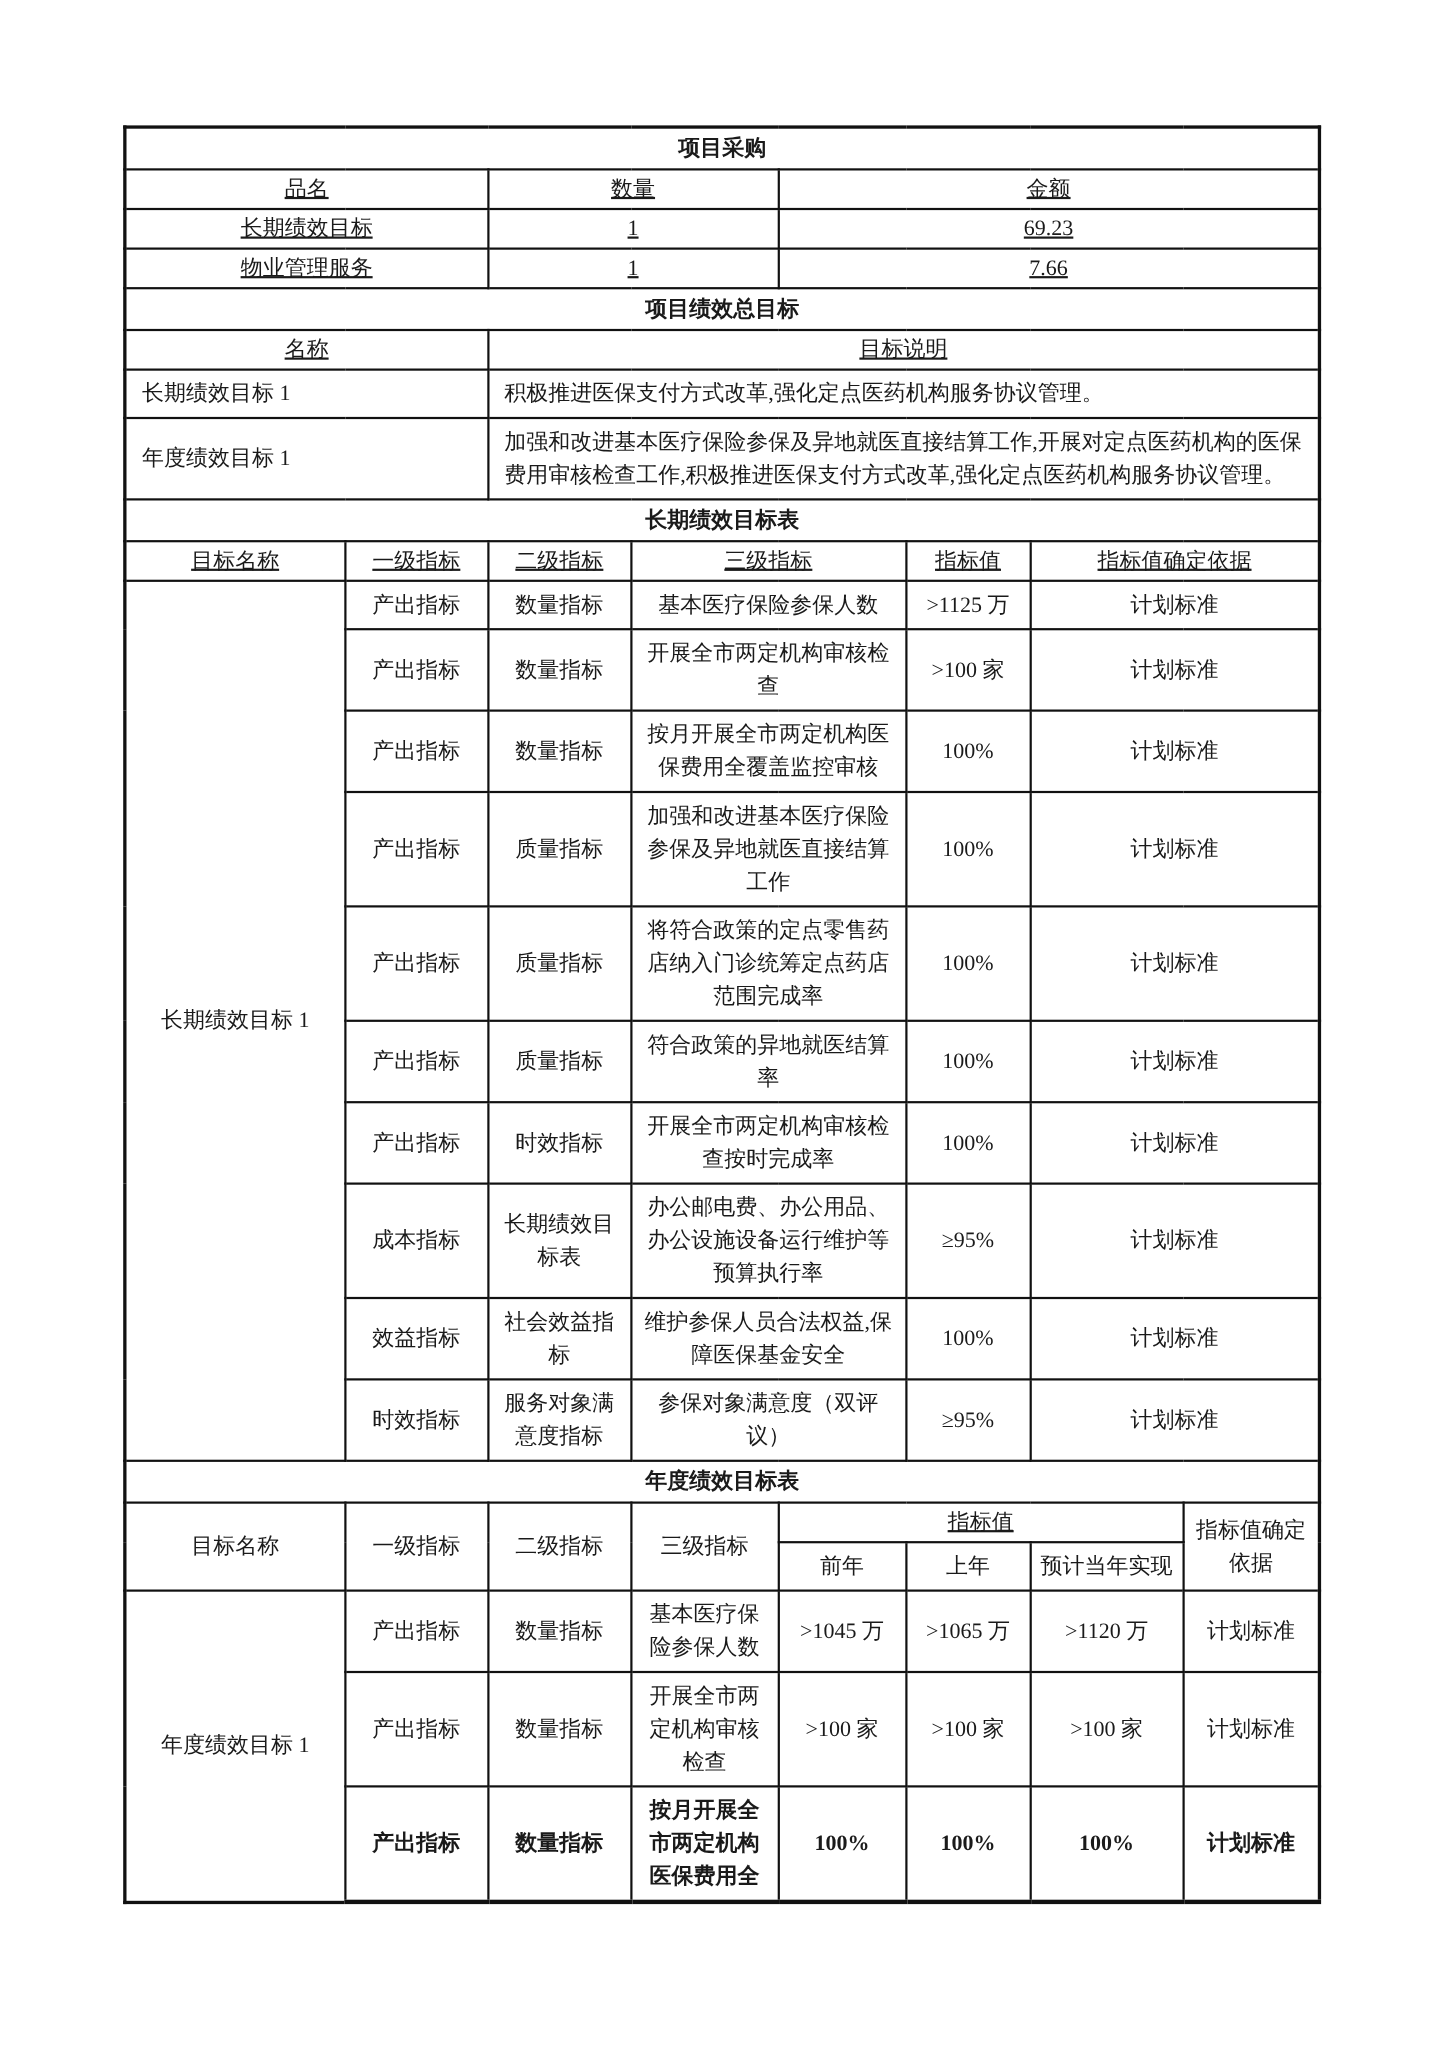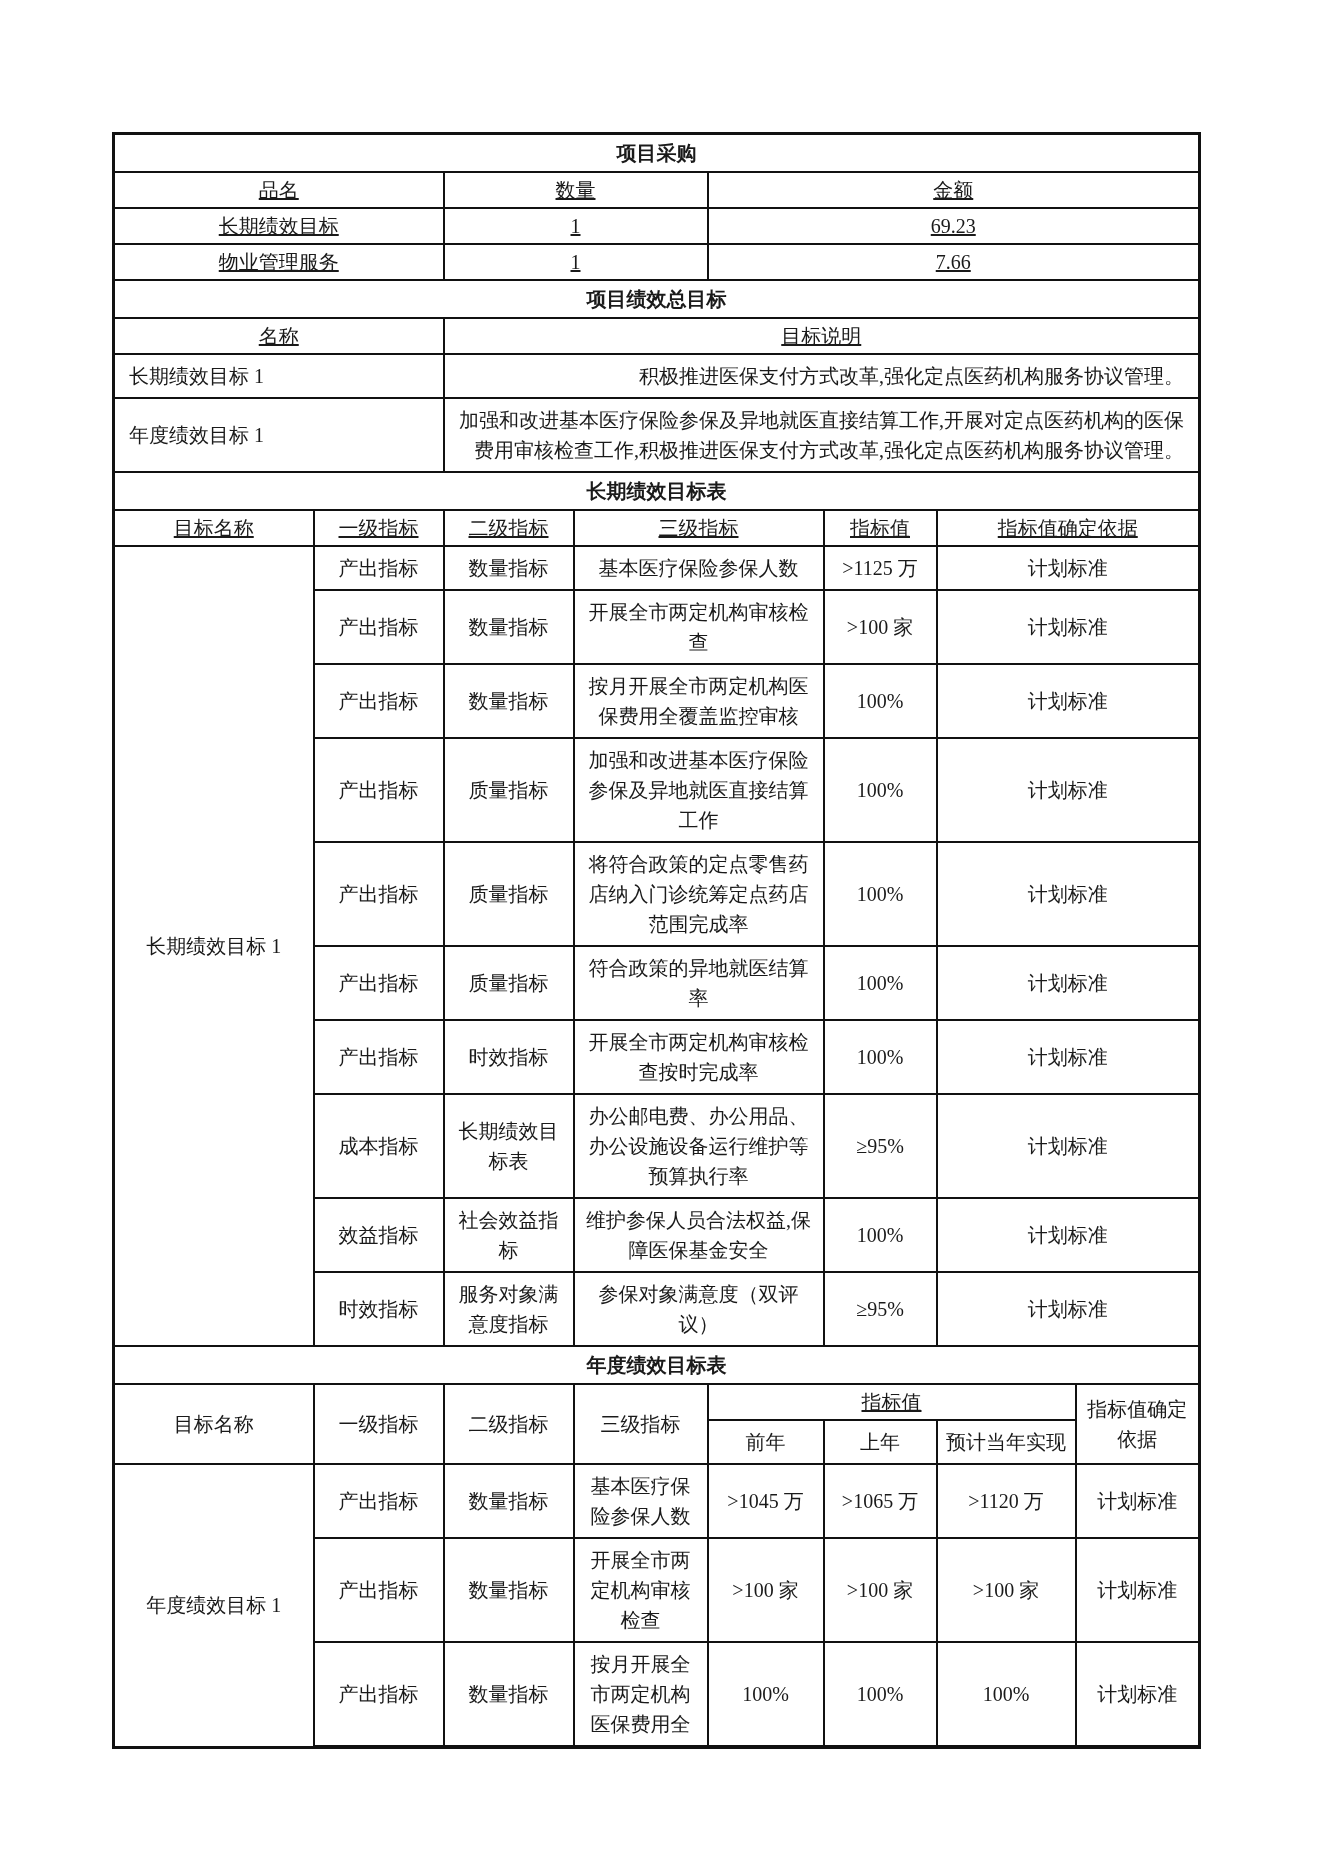--- a/index.html
+++ b/index.html
@@ -2,36 +2,36 @@
 <html><head>
 <meta charset="utf-8">
 <style>
   html,body{margin:0;padding:0;}
   body{
     width:1323px;height:1871px;background:#ffffff;position:relative;
     font-family:"Liberation Serif","DejaVu Serif",serif;
     color:#1a1a1a;
   }
   .doc-table{
-    position:absolute;left:112px;top:132px;width:1086px;
+    position:absolute;left:112px;top:114px;width:1086px;
     border-collapse:collapse;table-layout:fixed;
     font-size:20px;line-height:1.5;
   }
   .doc-table td{
     border:2px solid #111;
     text-align:center;vertical-align:middle;
     padding:6px 8px;
     word-break:break-all;overflow-wrap:anywhere;
   }
   .doc-table{border:3px solid #111;}
   td.section-title{font-weight:bold;padding:3px 8px;}
   td.compact{padding:2px 8px;text-decoration:underline;}
   td.left{text-align:left;padding-left:14px;}
-  td.desc{text-align:right;padding-left:14px;padding-right:14px;}
-  .bottom-cut{border-bottom:4px solid #111 !important;}
+  td.desc{text-align:left;padding-left:14px;padding-right:14px;}
+  .bottom-cut{border-bottom:4px solid #111 !important;font-weight:bold;}
 </style>
 </head>
 <body>
 
 <table class="doc-table">
   <colgroup>
     <col style="width:200px">
       <col style="width:130px">
       <col style="width:130px">
       <col style="width:134px">

